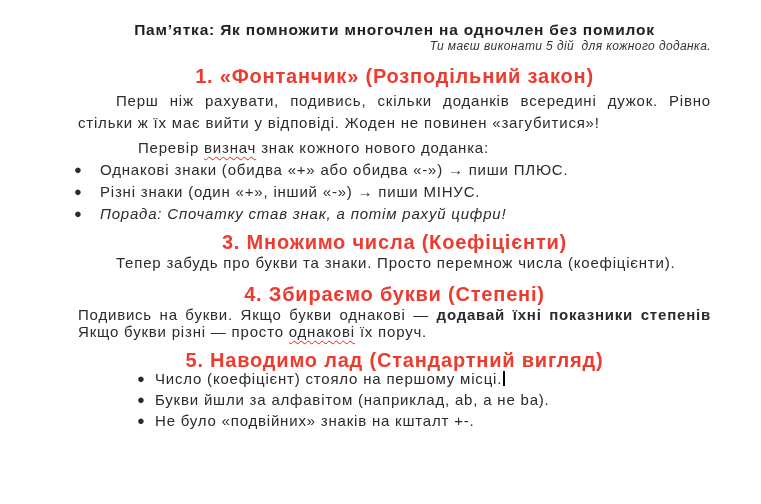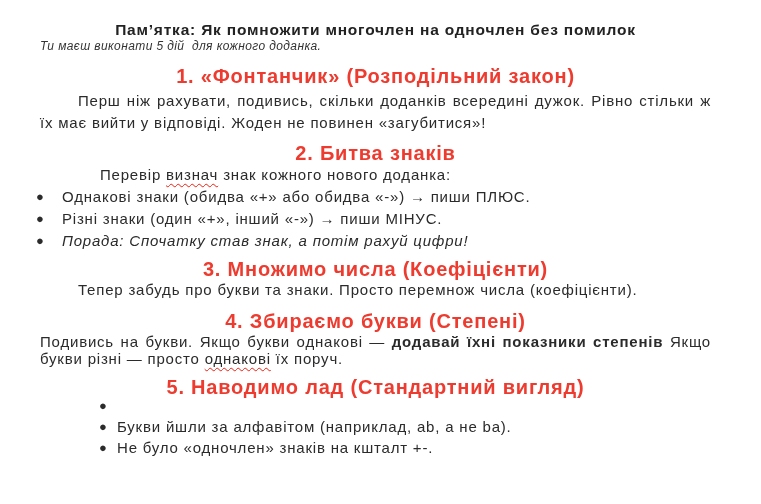--- a/index.html
+++ b/index.html
@@ -2,26 +2,26 @@
 <html lang="uk"><head>
 <meta charset="utf-8">
 <style>
   html,body{margin:0;padding:0;background:#ffffff;}
   body{
     width:761px;height:504px;overflow:hidden;
     font-family:"Liberation Sans","DejaVu Sans",sans-serif;
     color:#2b2b2b;font-size:15px;letter-spacing:0.8px;
     -webkit-font-smoothing:antialiased;
   }
-  .page{box-sizing:border-box;width:761px;height:504px;padding:20px 50px 8px 40px;background:#fff;}
+  .page{box-sizing:border-box;width:761px;height:504px;padding:20px 50px 8px 78px;background:#fff;}
   .title{
     text-align:center;font-weight:700;font-size:15.5px;line-height:19px;color:#222;
   }
   .subtitle{
-    text-align:left;font-style:italic;font-size:12px;line-height:14px;color:#333;
+    text-align:right;font-style:italic;font-size:12px;line-height:14px;color:#333;
     white-space:pre-wrap;letter-spacing:0.4px;
   }
   .red-heading{
     margin:0;text-align:center;color:#ee3b2f;font-weight:700;font-size:20px;line-height:16px;
   }
   .para{margin:0;text-align:justify;}
   .lh22{line-height:22px;}
   .lh18{line-height:18px;}
   .lh17{line-height:17px;}
   .indent38{text-indent:38px;}
@@ -62,21 +62,20 @@
 <body>
 
 <div class="page">
 
   <div class="title">Пам’ятка: Як помножити многочлен на одночлен без помилок</div>
   <div class="subtitle">Ти маєш виконати 5 дій  для кожного доданка.</div>
 
   <h2 class="red-heading mt-h1">1. «Фонтанчик» (Розподільний закон)</h2>
   <p class="para lh22 indent38 mt-p">Перш ніж рахувати, подивись, скільки доданків всередині дужок. Рівно стільки ж їх має вийти у відповіді. Жоден не повинен «загубитися»!</p>
 
-  <h2 class="red-heading mt-h2">2. Битва знаків</h2>
   <p class="para lh22 indent60 left mt-p2"><span>Перевір </span><span class="squiggle">визнач</span><span> знак кожного нового доданка:</span></p>
   <div class="list list-l1">
     <div class="row">
       <span class="dot">●</span>
       <span class="txt">Однакові знаки (обидва «+» або обидва «-») → пиши ПЛЮС.</span>
     </div>
     <div class="row">
       <span class="dot">●</span>
       <span class="txt">Різні знаки (один «+», інший «-») → пиши МІНУС.</span>
     </div>
@@ -89,24 +88,25 @@
   <h2 class="red-heading mt-h3">3. Множимо числа (Коефіцієнти)</h2>
   <p class="para lh18 indent38 mt-p3">Тепер забудь про букви та знаки. Просто перемнож числа (коефіцієнти).</p>
 
   <h2 class="red-heading mt-h4">4. Збираємо букви (Степені)</h2>
   <p class="para lh17 noindent mt-p3"><span>Подивись на букви. Якщо букви однакові — </span><span class="bold">додавай їхні показники степенів</span><span> Якщо букви різні — просто </span><span class="squiggle">однакові</span><span> їх поруч.</span></p>
 
   <h2 class="red-heading mt-h5">5. Наводимо лад (Стандартний вигляд)</h2>
   <div class="list list-l2">
     <div class="row">
       <span class="dot">●</span>
+      <span class="txt"><span>Число (коефіцієнт) стояло на першому місці.</span><span class="caret"></span></span>
     </div>
     <div class="row">
       <span class="dot">●</span>
       <span class="txt">Букви йшли за алфавітом (наприклад, ab, а не ba).</span>
     </div>
     <div class="row">
       <span class="dot">●</span>
-      <span class="txt">Не було «одночлен» знаків на кшталт +-.</span>
+      <span class="txt">Не було «подвійних» знаків на кшталт +-.</span>
     </div>
   </div>
 
 </div>
 
 </body></html>

